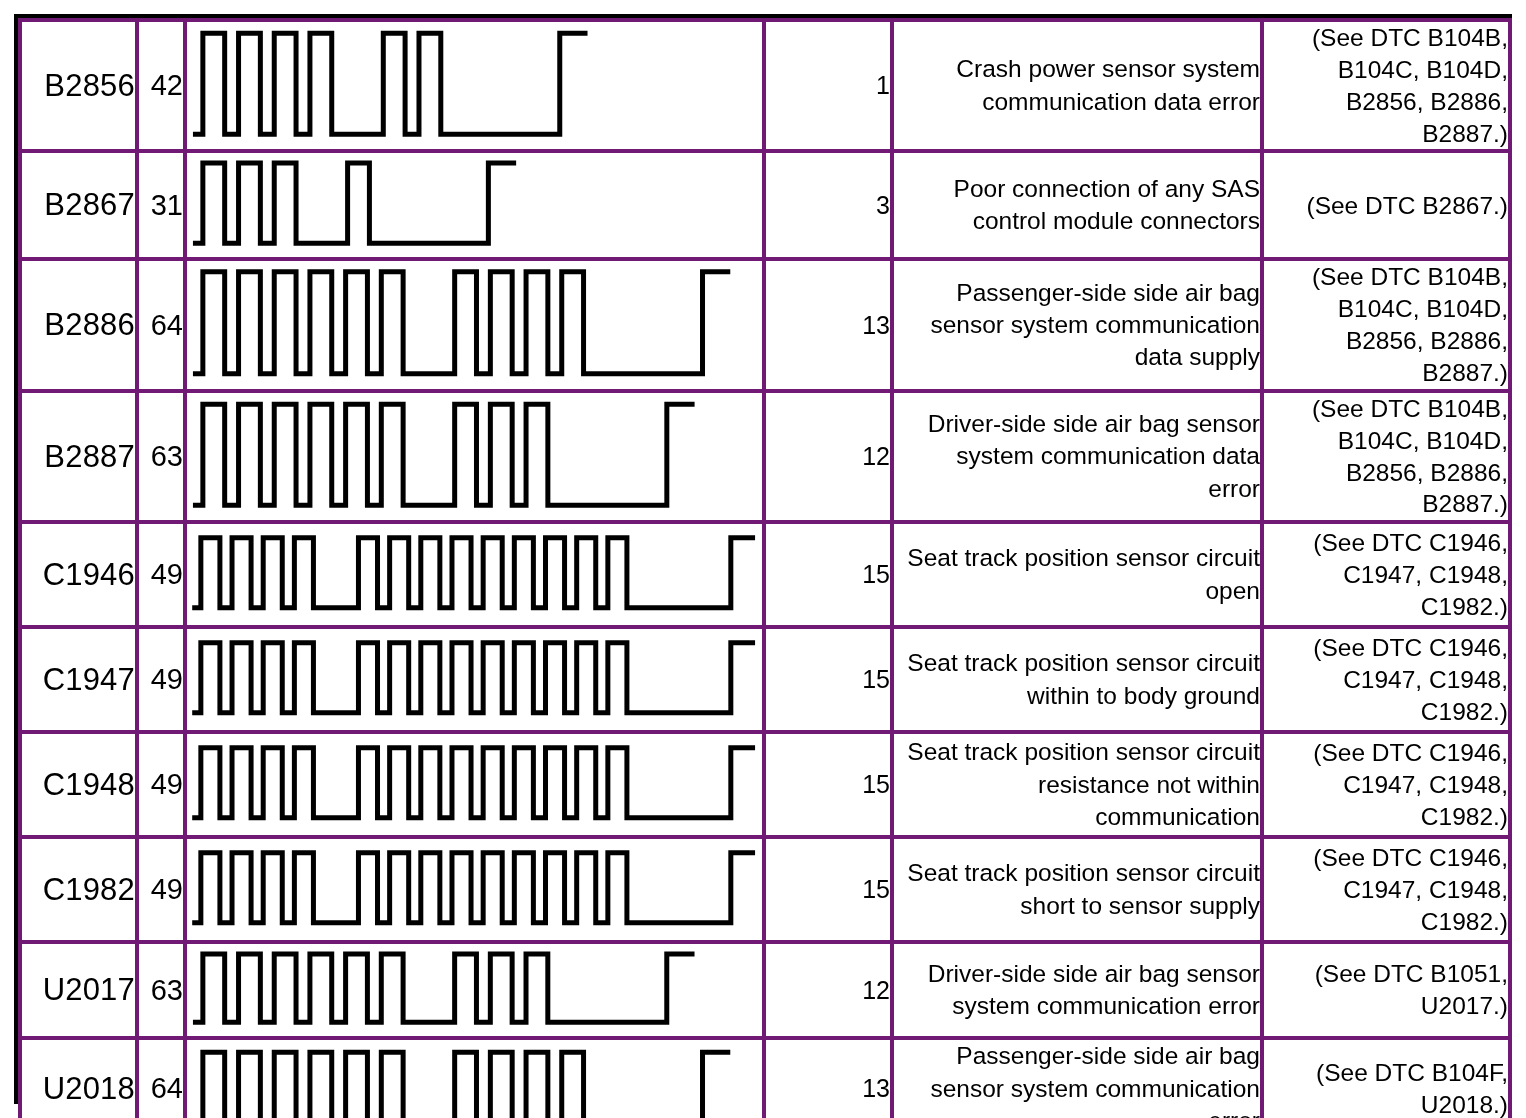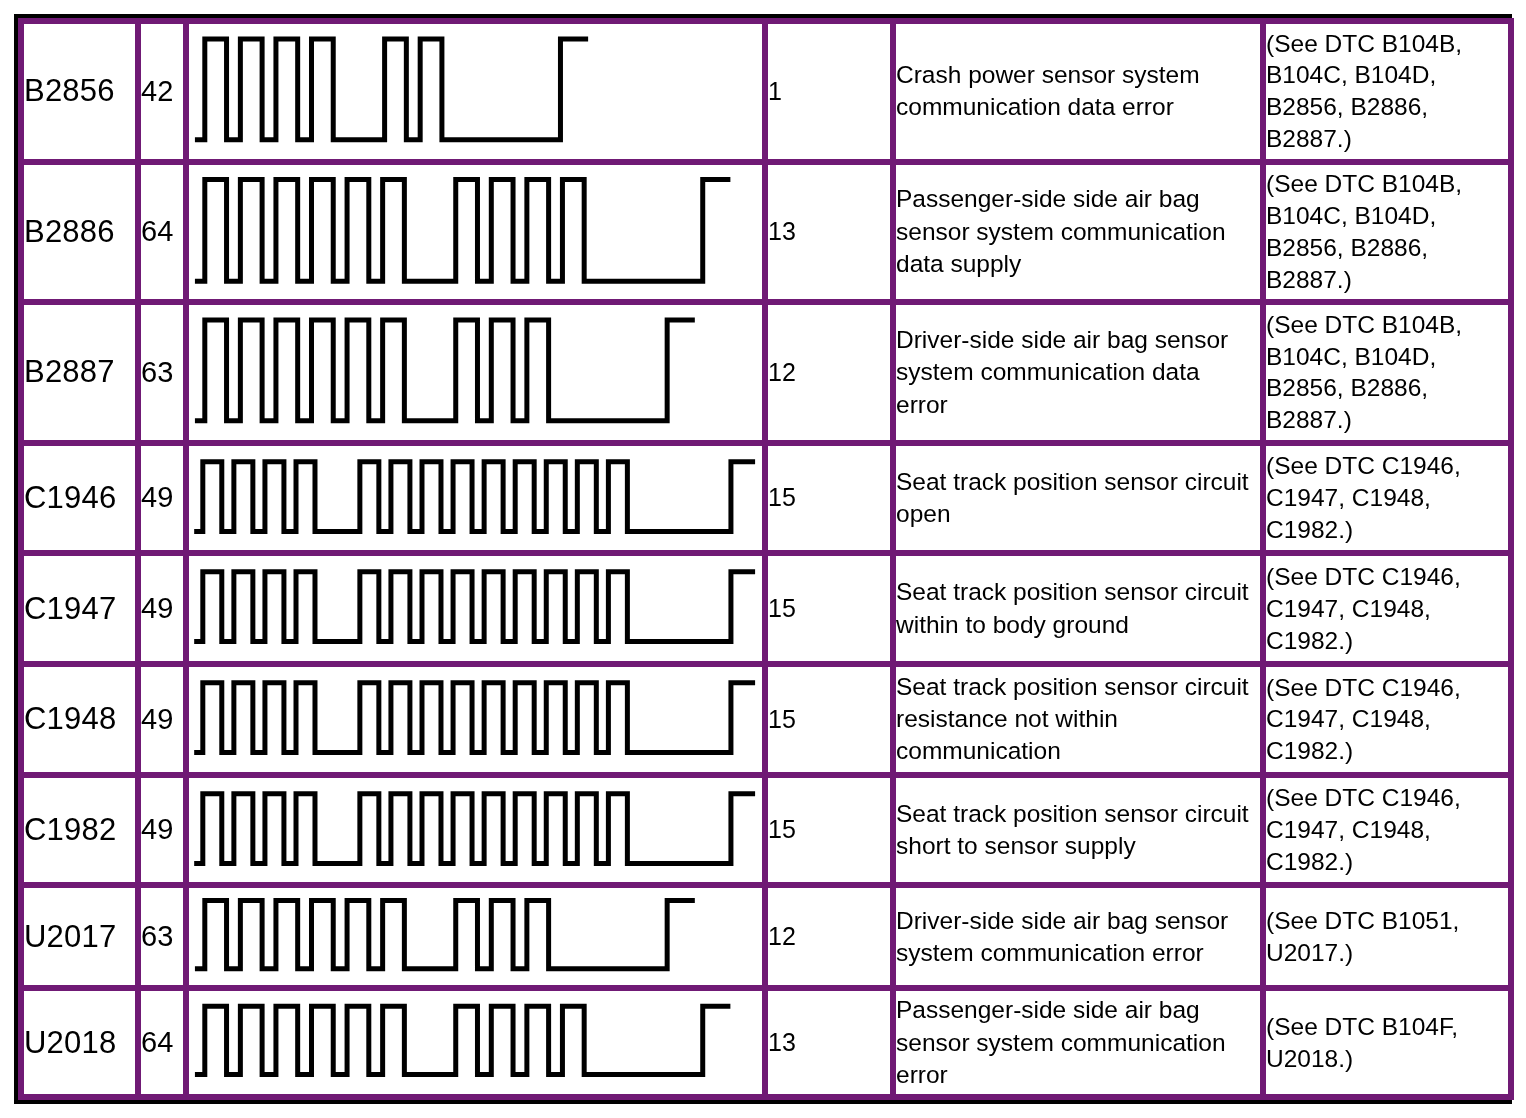--- a/index.html
+++ b/index.html
@@ -29,25 +29,26 @@
   table.grid {
     width: 100%;
     height: 100%;
     border-collapse: collapse;
     table-layout: fixed;
   }
 
   table.grid tr { }
 
   table.grid td {
-    border: 6px solid #701a75;
+    border: 4px solid #701a75;
     vertical-align: middle;
     padding: 0;
     box-sizing: border-box;
     background: #ffffff;
+    text-align: right;
   }
 
   
   col.c-code   { width: 117px; }
   col.c-flash  { width: 48px;  }
   col.c-wave   { width: 579px; }
   col.c-num    { width: 128px; }
   col.c-desc   { width: 370px; }
   col.c-ref    { width: 248px; }
 
@@ -129,20 +130,39 @@
             <span class="desc-line">Crash power sensor system</span>
             <span class="desc-line">communication data error</span>
           </td>
           <td class="cell-ref">
             <span class="ref-line">(See DTC B104B,</span>
             <span class="ref-line">B104C, B104D,</span>
             <span class="ref-line">B2856, B2886,</span>
             <span class="ref-line">B2887.)</span>
           </td>
         </tr>
+        <tr style="height: 105px;">
+          <td class="cell-code">B2867</td>
+          <td class="cell-flash">31</td>
+          <td class="cell-wave">
+            <div class="wave-wrap">
+              <svg viewBox="0 0 580 105" preserveAspectRatio="xMinYMid meet">
+                <path class="wave-path" d="M 6.0 91.0 L 16.0 91.0 L 16.0 10.0 L 38.0 10.0 L 38.0 91.0 L 52.0 91.0 L 52.0 10.0 L 74.0 10.0 L 74.0 91.0 L 88.0 91.0 L 88.0 10.0 L 110.0 10.0 L 110.0 91.0 L 162.0 91.0 L 162.0 10.0 L 184.0 10.0 L 184.0 91.0 L 304.0 91.0 L 304.0 10.0 L 332.0 10.0" stroke="#000000"></path>
+              </svg>
+            </div>
+          </td>
+          <td class="cell-num">3</td>
+          <td class="cell-desc">
+            <span class="desc-line">Poor connection of any SAS</span>
+            <span class="desc-line">control module connectors</span>
+          </td>
+          <td class="cell-ref">
+            <span class="ref-line">(See DTC B2867.)</span>
+          </td>
+        </tr>
         <tr style="height: 127px;">
           <td class="cell-code">B2886</td>
           <td class="cell-flash">64</td>
           <td class="cell-wave">
             <div class="wave-wrap">
               <svg viewBox="0 0 580 127" preserveAspectRatio="xMinYMid meet">
                 <path class="wave-path" d="M 6.0 113.0 L 16.0 113.0 L 16.0 10.0 L 38.0 10.0 L 38.0 113.0 L 52.0 113.0 L 52.0 10.0 L 74.0 10.0 L 74.0 113.0 L 88.0 113.0 L 88.0 10.0 L 110.0 10.0 L 110.0 113.0 L 124.0 113.0 L 124.0 10.0 L 146.0 10.0 L 146.0 113.0 L 160.0 113.0 L 160.0 10.0 L 182.0 10.0 L 182.0 113.0 L 196.0 113.0 L 196.0 10.0 L 218.0 10.0 L 218.0 113.0 L 270.0 113.0 L 270.0 10.0 L 292.0 10.0 L 292.0 113.0 L 306.0 113.0 L 306.0 10.0 L 328.0 10.0 L 328.0 113.0 L 342.0 113.0 L 342.0 10.0 L 364.0 10.0 L 364.0 113.0 L 378.0 113.0 L 378.0 10.0 L 400.0 10.0 L 400.0 113.0 L 520.0 113.0 L 520.0 10.0 L 548.0 10.0" stroke="#000000"></path>
               </svg>
             </div>
           </td>

